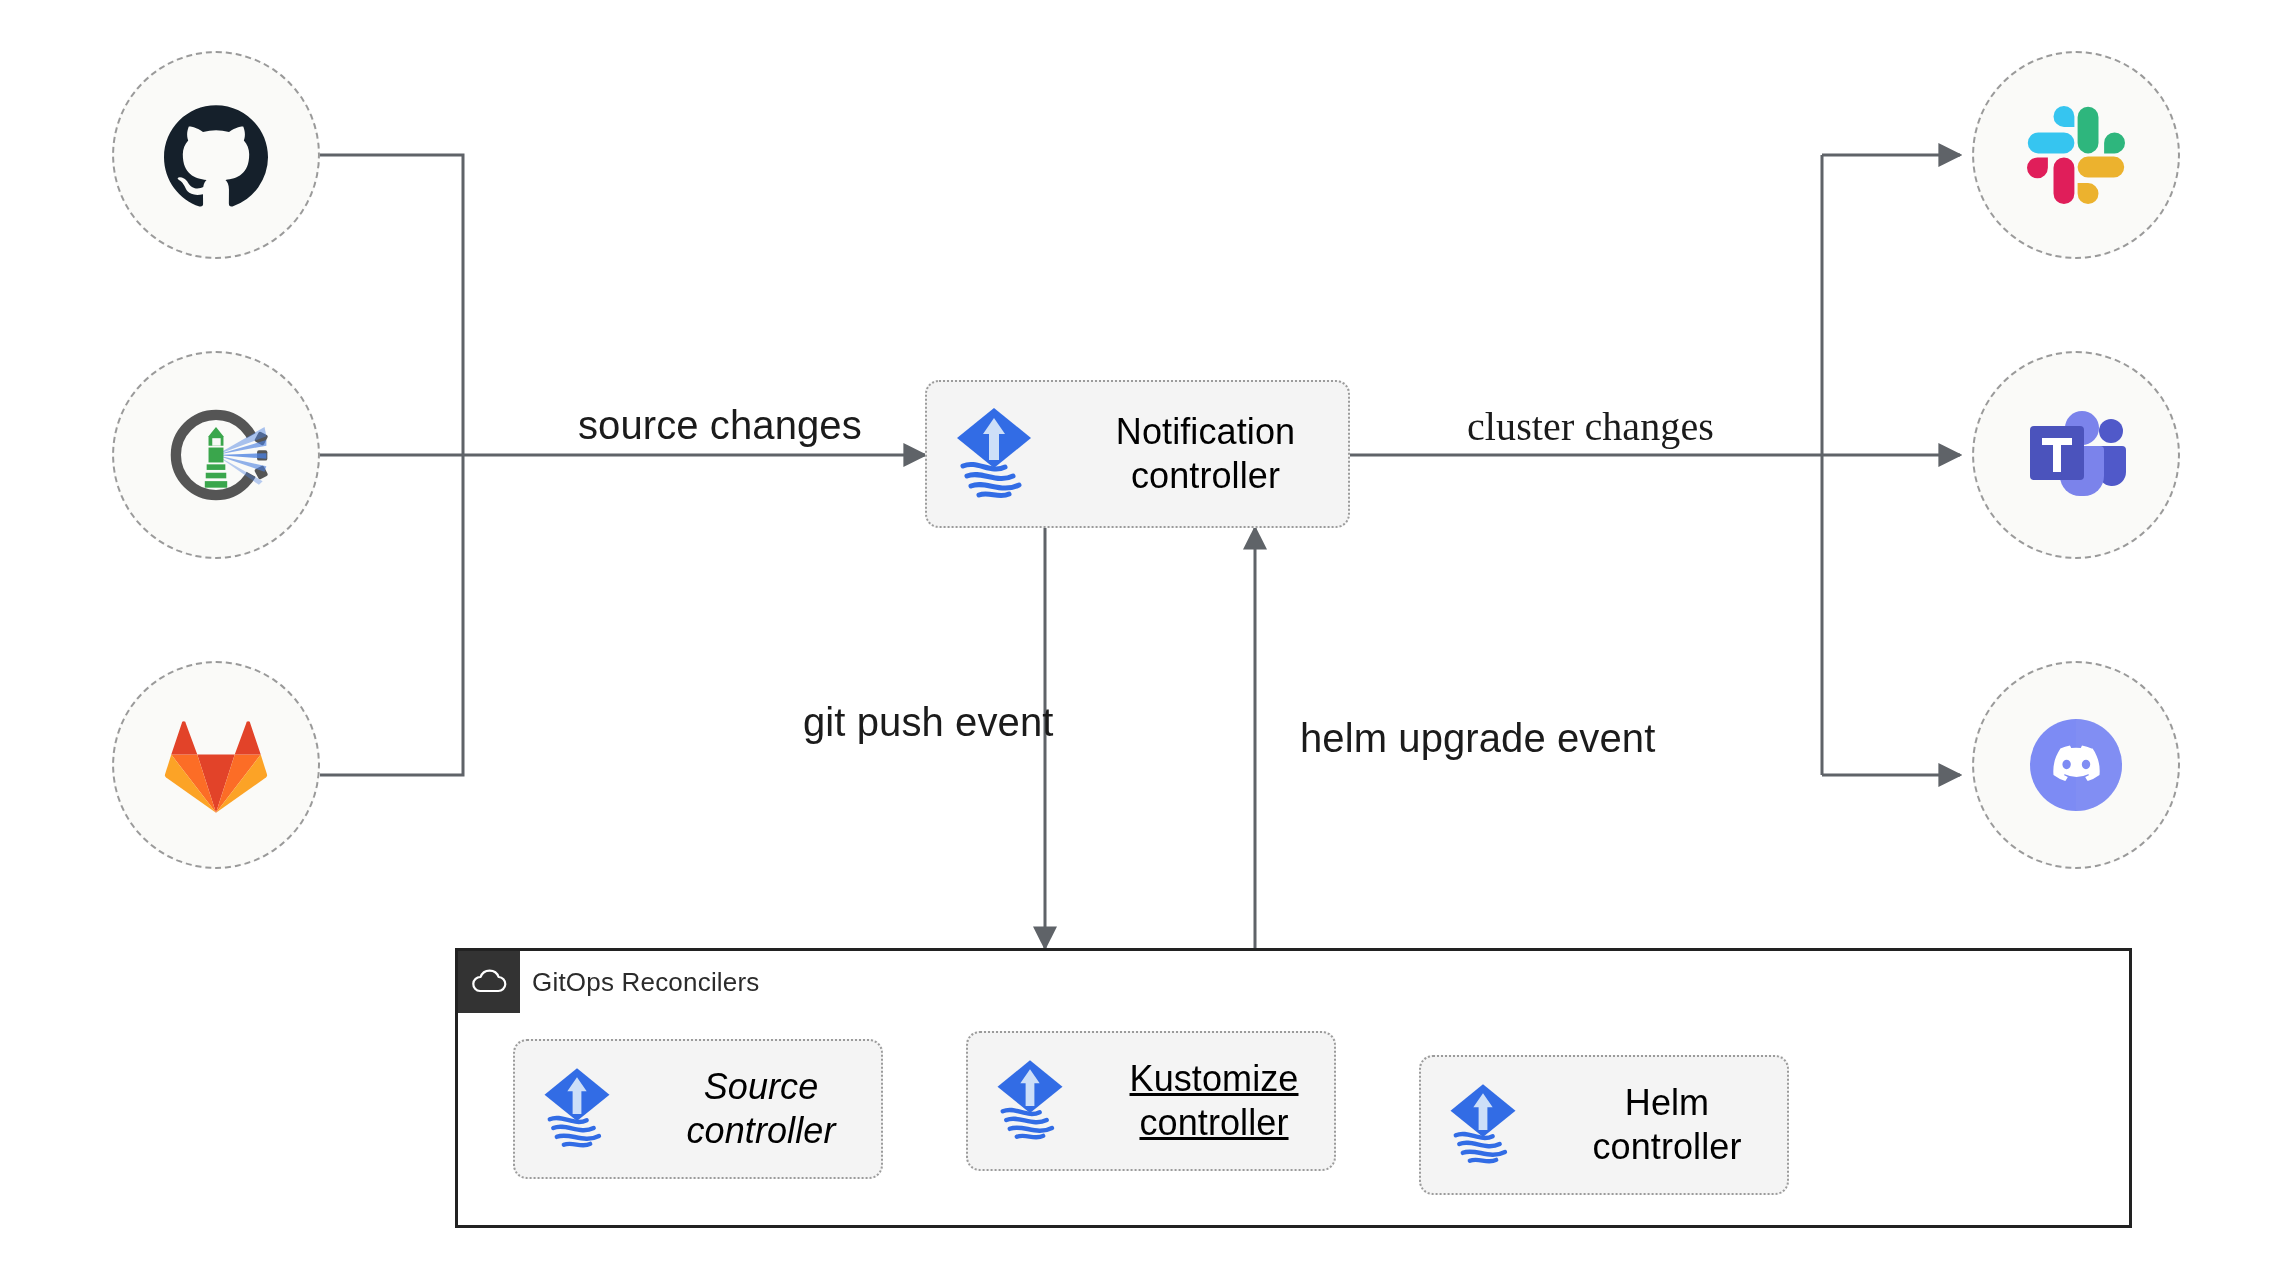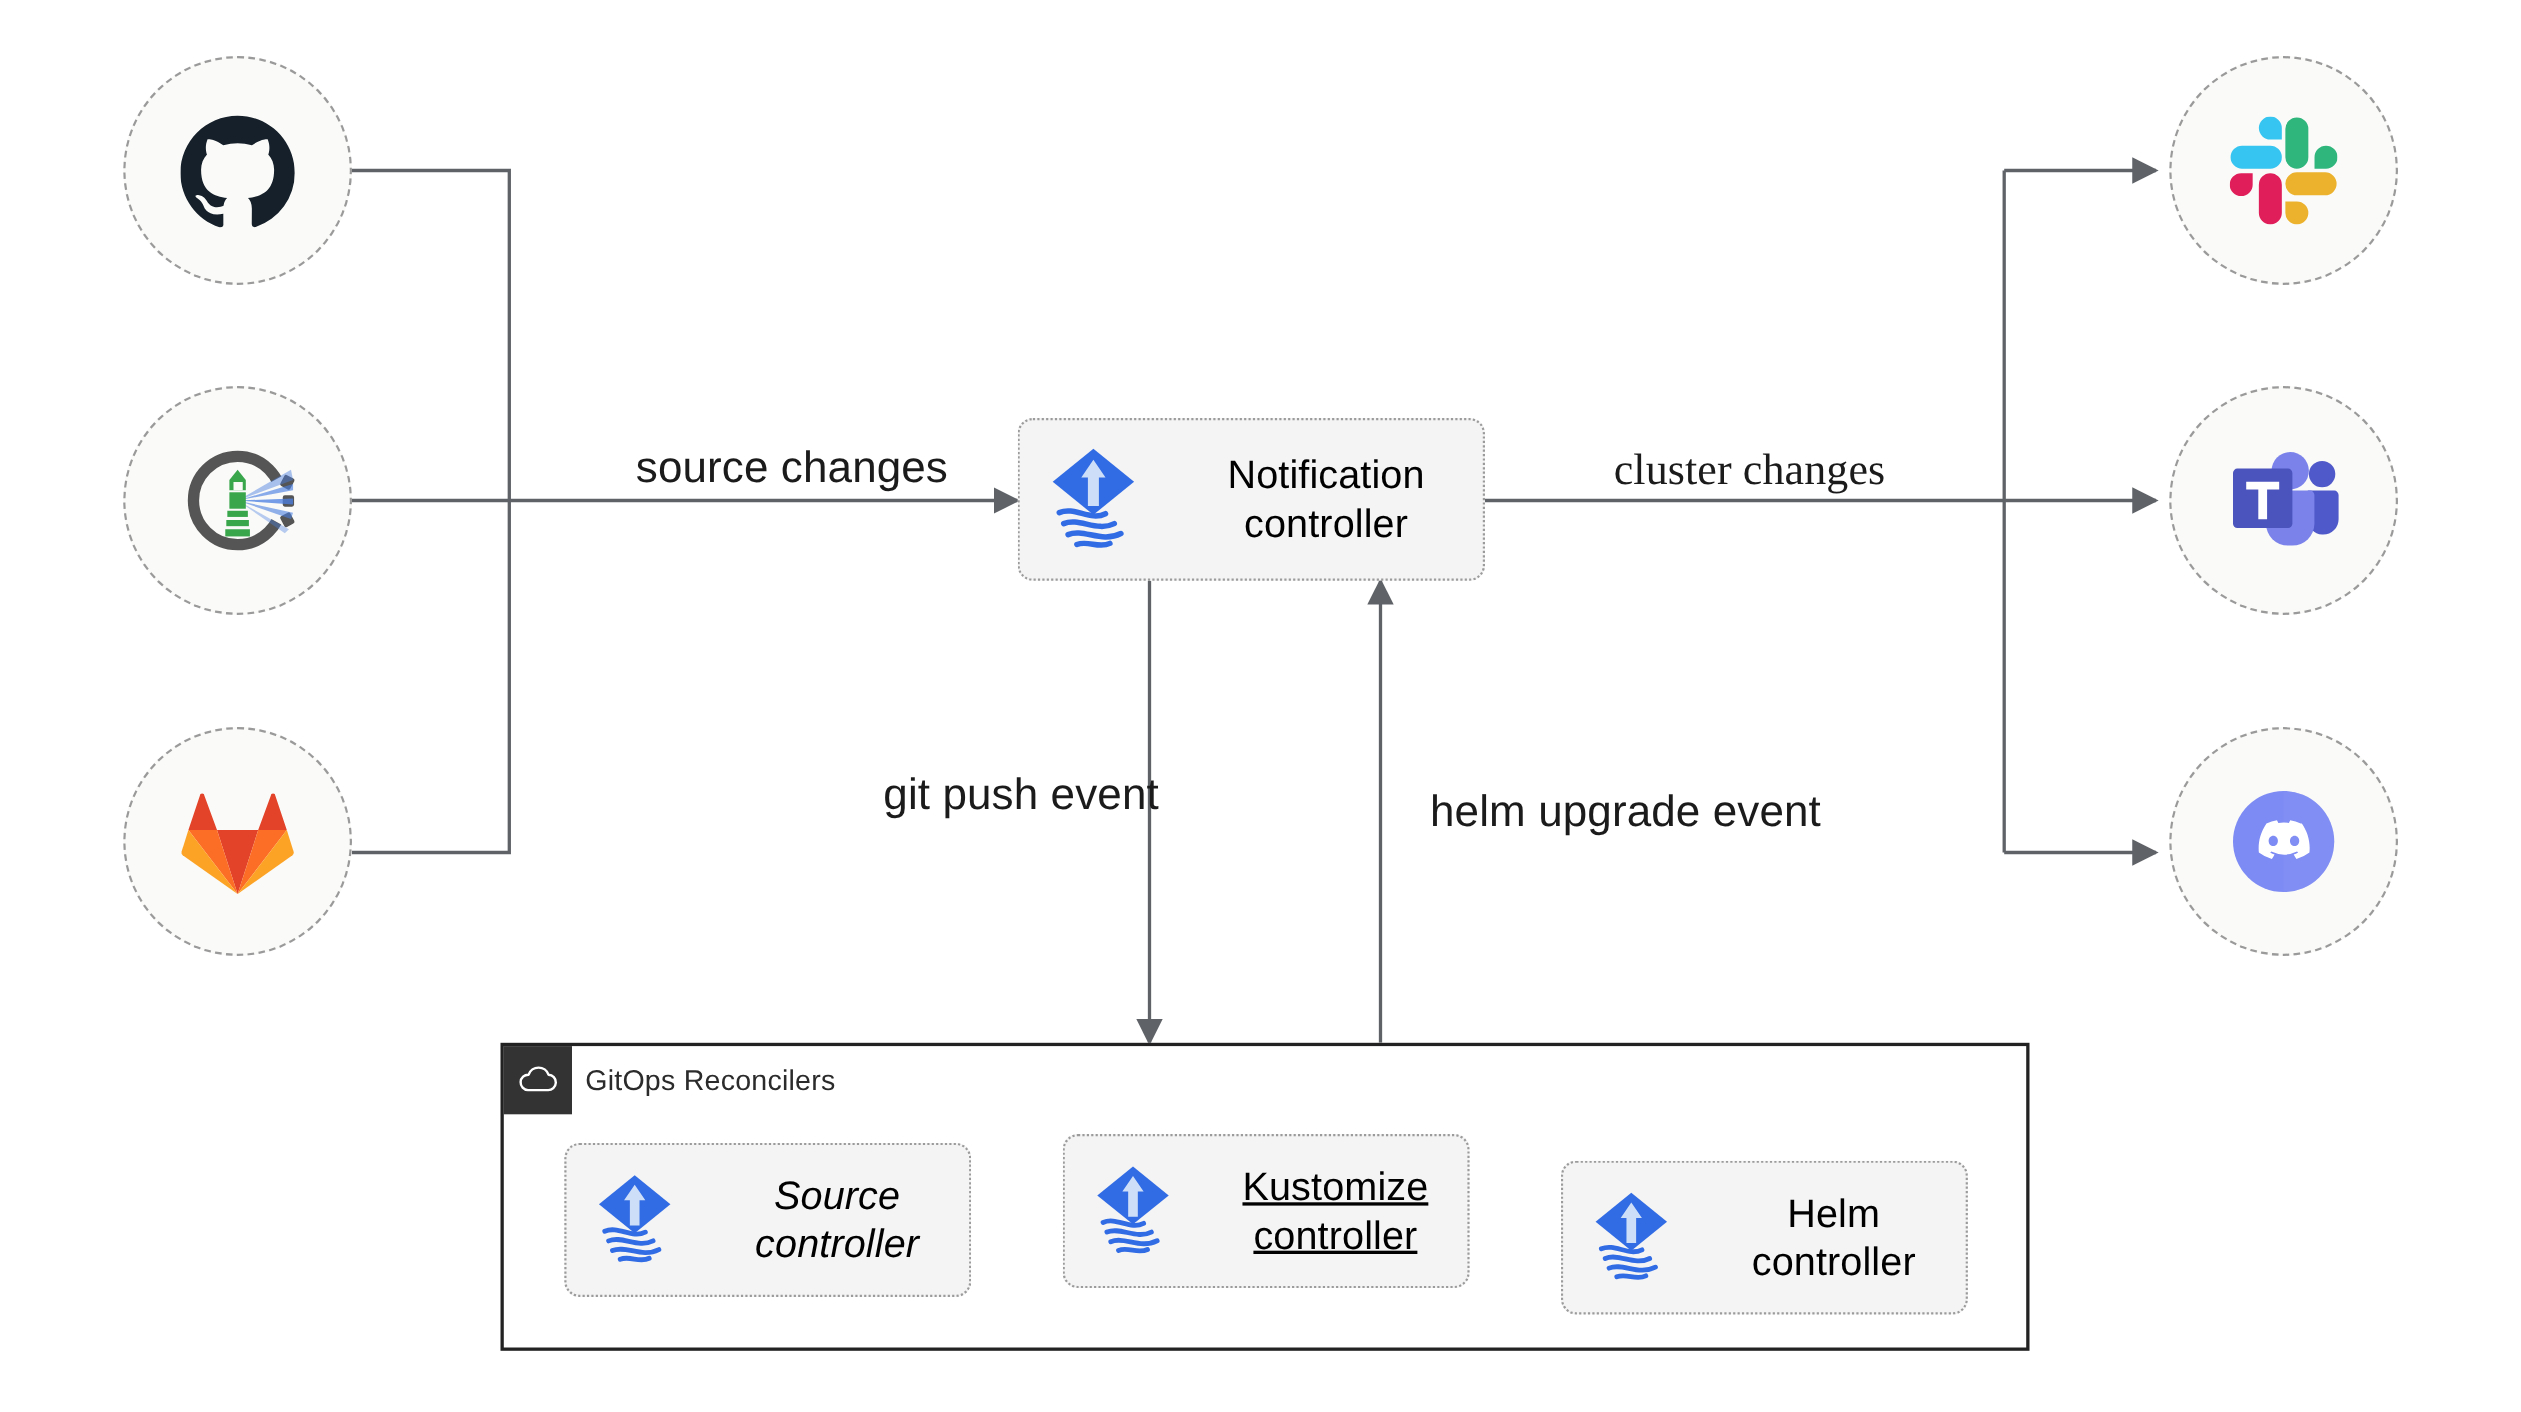--- a/index.html
+++ b/index.html
@@ -204,21 +204,21 @@
           <path d="M14 72 C28 66, 44 80, 60 72"></path>
           <path d="M18 82 C32 76, 48 90, 66 81"></path>
           <path d="M26 91 C36 87, 46 95, 56 90"></path>
         </g>
       </svg>
     </span>
     <span class="ctrl-label">Notification
 controller</span>
   </div>
 
-  <div id="gitops-container" style="left:455px;top:948px;width:1390px;height:280px;">
+  <div id="gitops-container" style="left:455px;top:948px;width:1677px;height:280px;">
     <div id="gitops-tab">
       <svg width="36" height="26" viewBox="0 0 36 26" aria-hidden="true">
         <path fill="none" stroke="#ffffff" stroke-width="2.2" stroke-linejoin="round" d="M9 22h18a7 7 0 0 0 .6-14A9.5 9.5 0 0 0 9.6 8 7 7 0 0 0 9 22z"></path>
       </svg>
     </div>
     <div id="gitops-title">GitOps Reconcilers</div>
 
     <div class="ctrl" style="left:55px;top:88px;width:370px;height:140px;position:absolute;font-style:italic;">
       <span class="flux-mark">
         <svg width="72" height="86" viewBox="0 0 82 96" aria-hidden="true">

